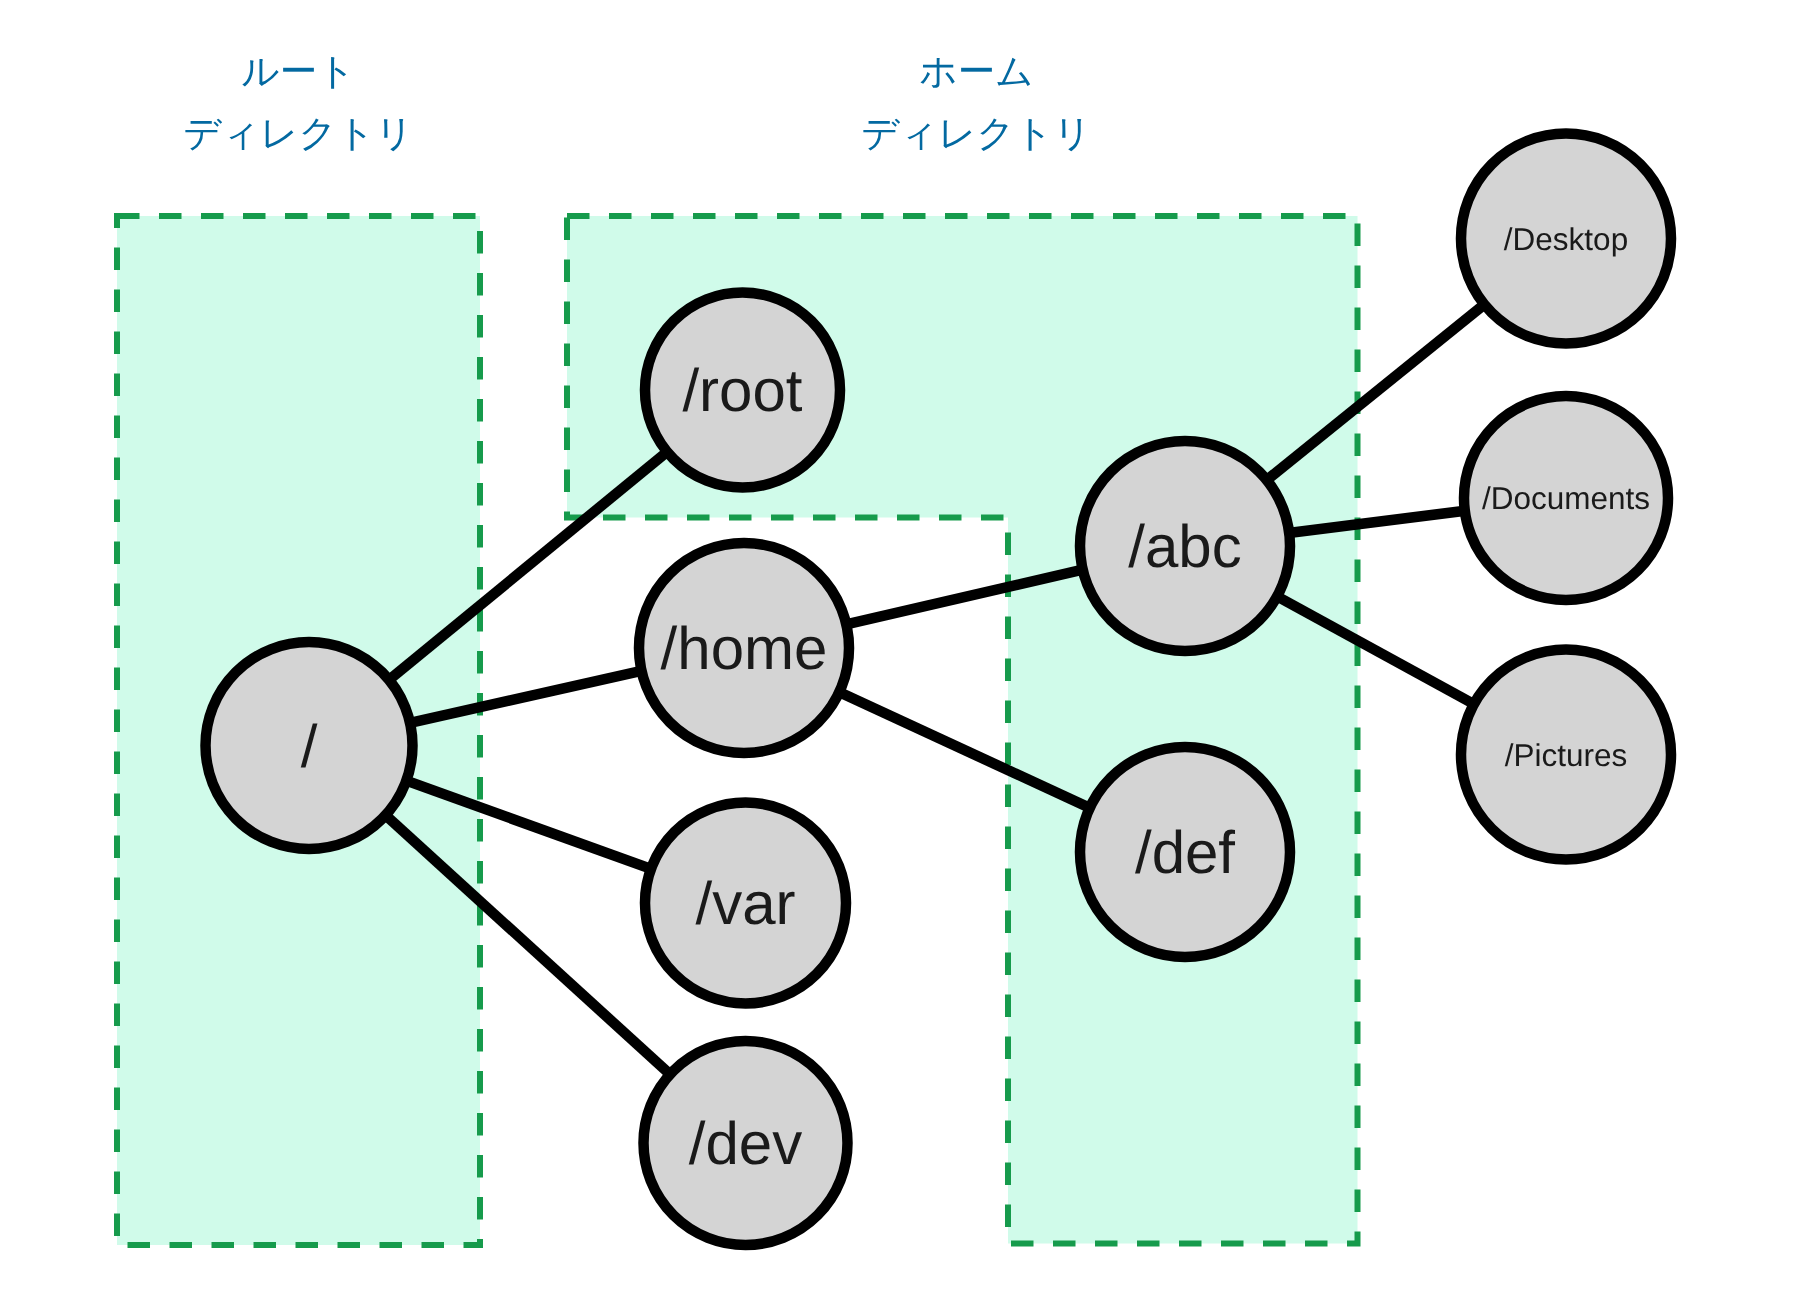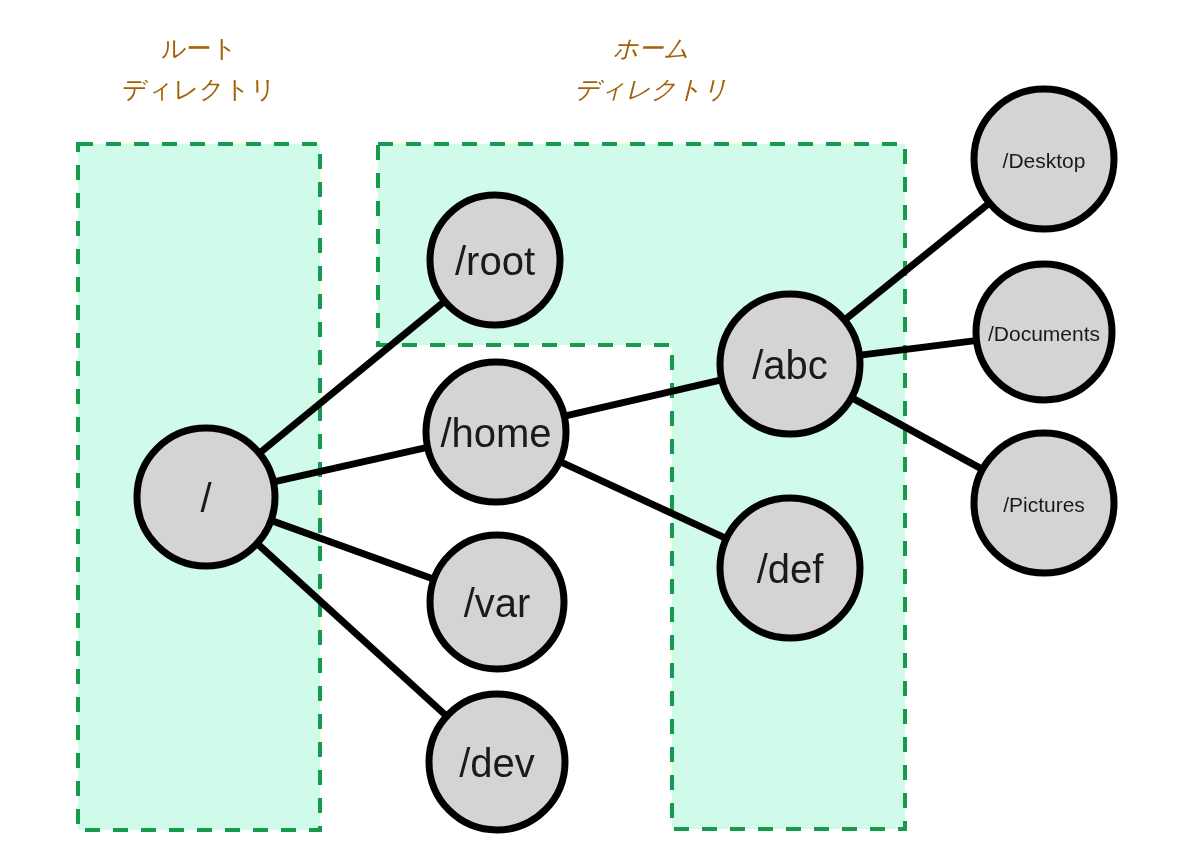--- a/index.html
+++ b/index.html
@@ -49,28 +49,28 @@
     fill: #1a1a1a;
     font-family: "Liberation Sans", sans-serif;
     text-anchor: middle;
     dominant-baseline: central;
   }
   .node-label.size-large { font-size: 40px; }
   .node-label.size-small { font-size: 21px; }
   .group-caption {
     position: absolute;
     text-align: center;
-    color: #a16207;
+    color: #0369a1;
     font-family: "Liberation Sans", sans-serif;
     font-size: 25px;
     line-height: 1.62;
     white-space: pre-line;
   }
   #caption-root { left: 78px;  top: 28px; width: 242px; }
-  #caption-home { left: 530px; top: 28px; width: 242px; font-style: italic; }
+  #caption-home { left: 530px; top: 28px; width: 242px; }
 </style>
 </head>
 <body>
 
 <div id="canvas">
 
   <svg id="diagram-svg" viewBox="0 0 1200 862" xmlns="http://www.w3.org/2000/svg">
     <g id="group-fills">
         <rect x="78" y="144" width="242" height="686" class="group-fill"></rect>
         <polygon points="378,144 905,144 905,829 672,829 672,345 378,345" class="group-fill"></polygon>

